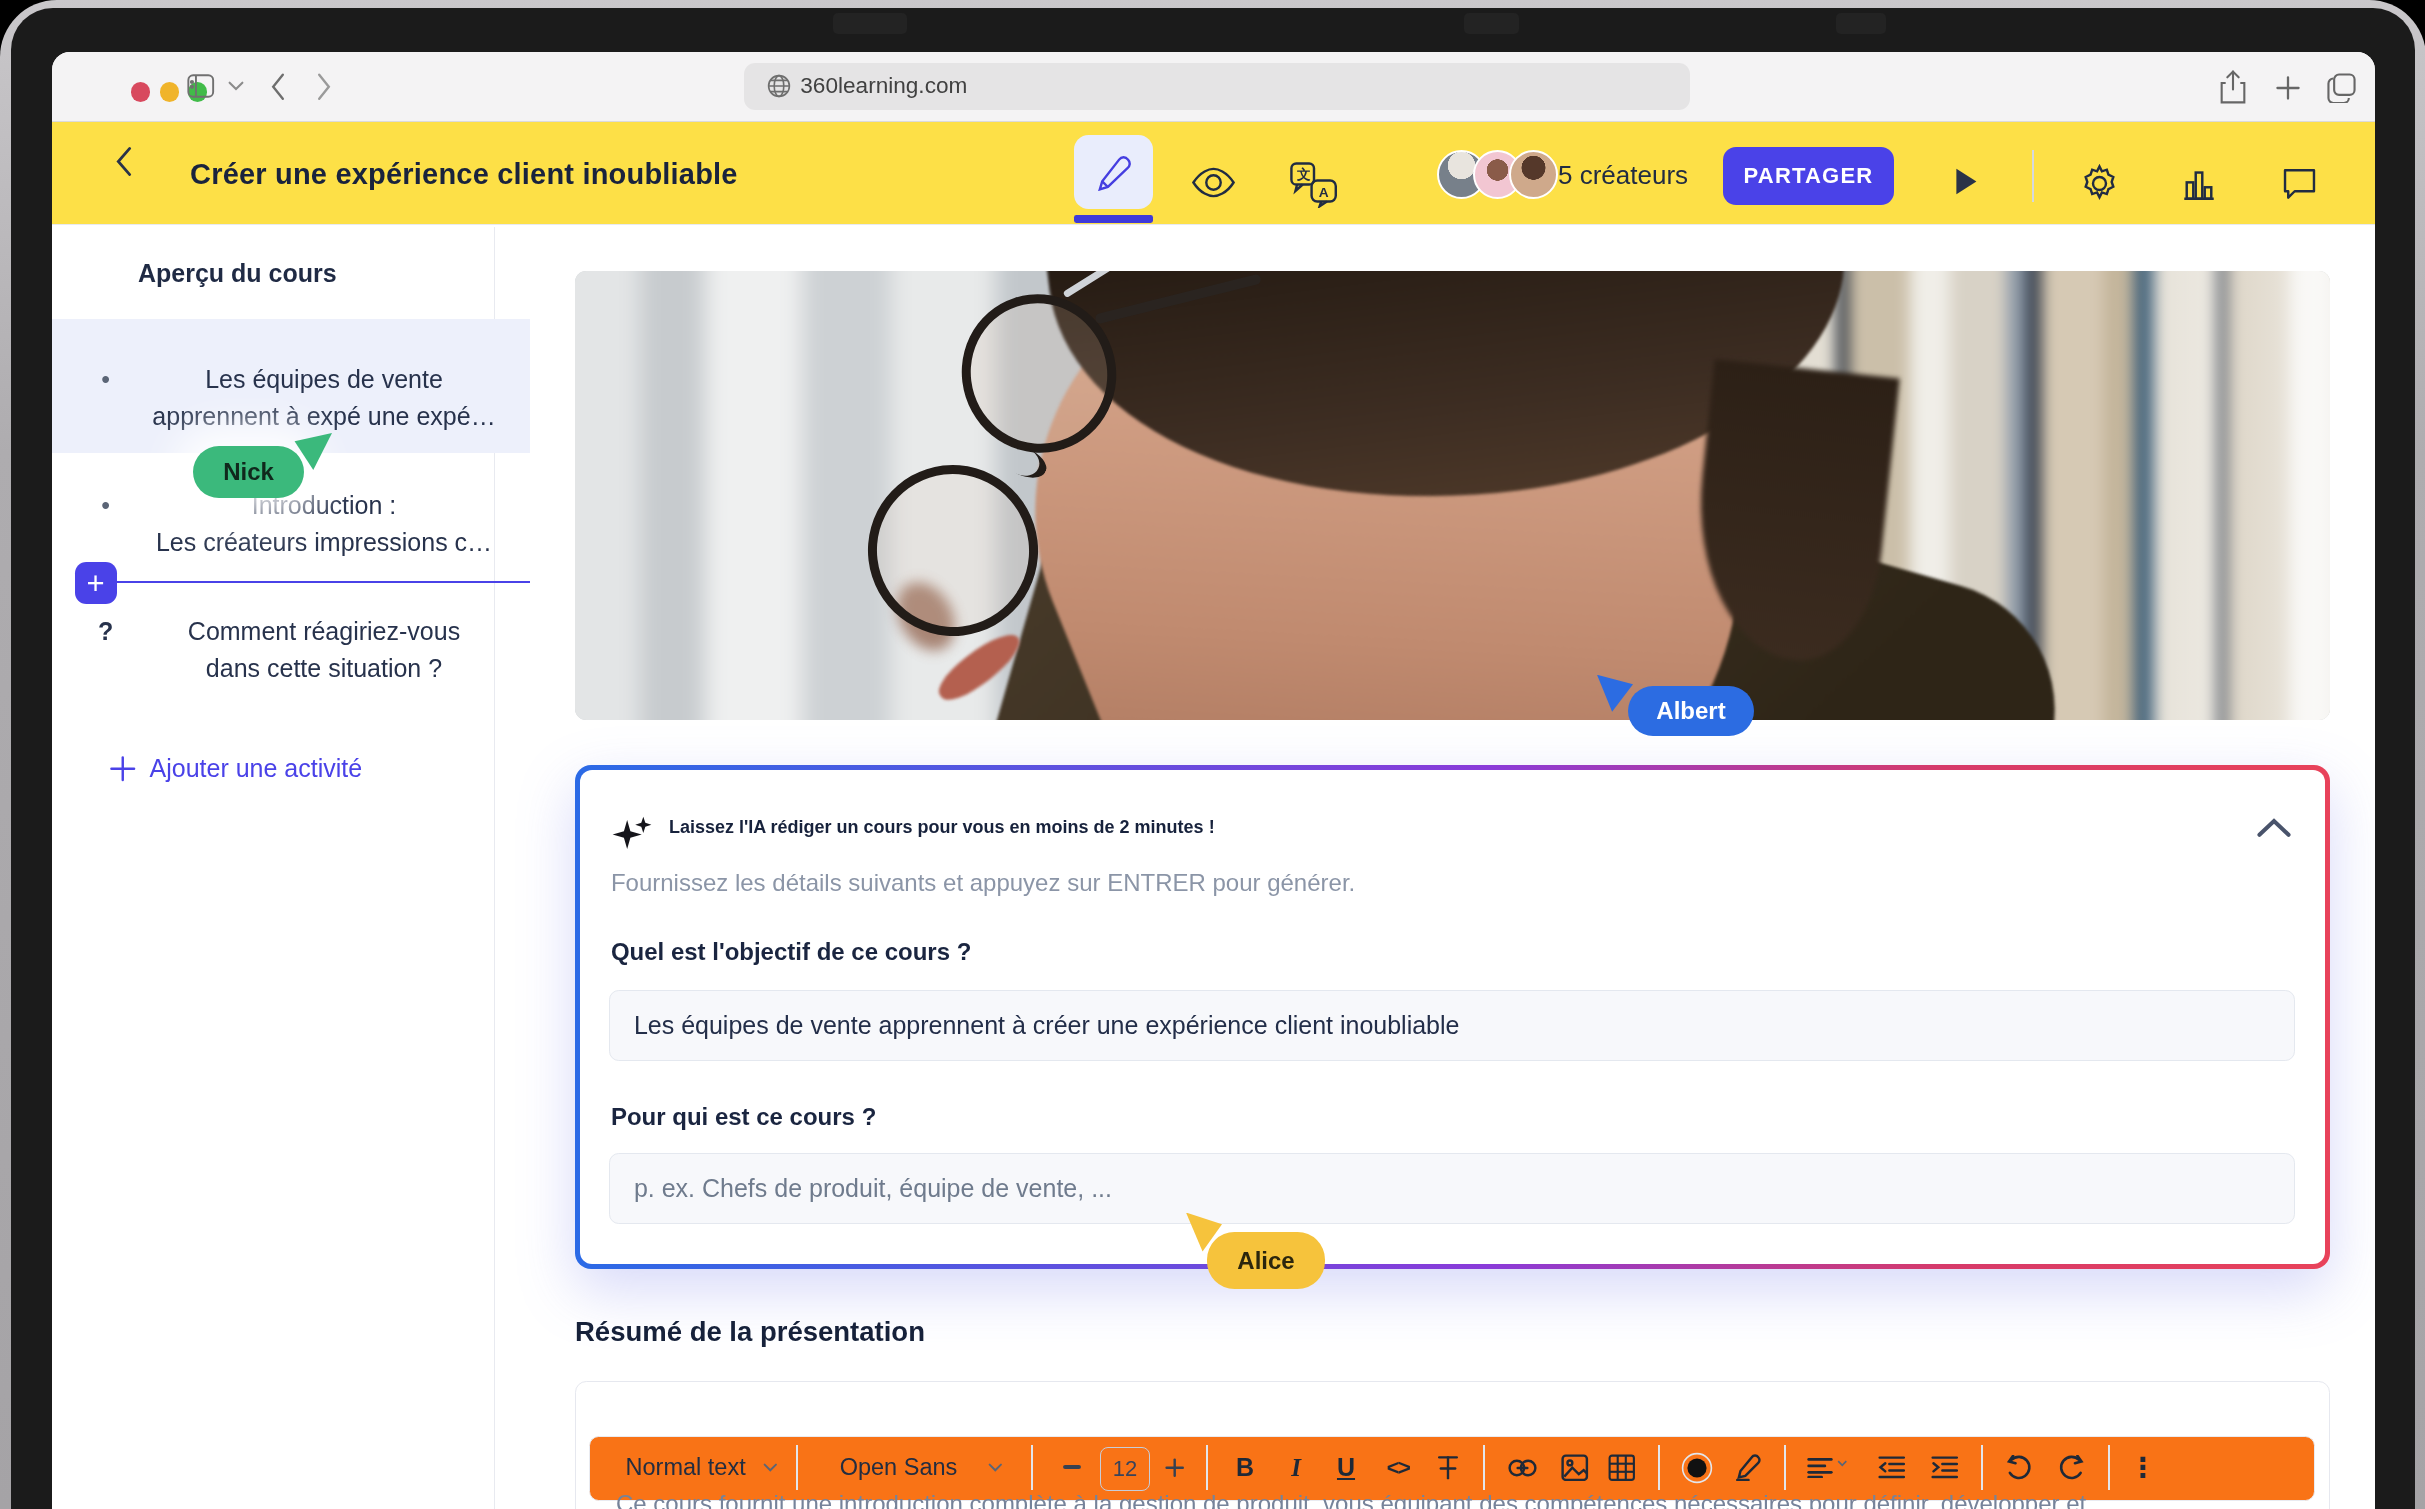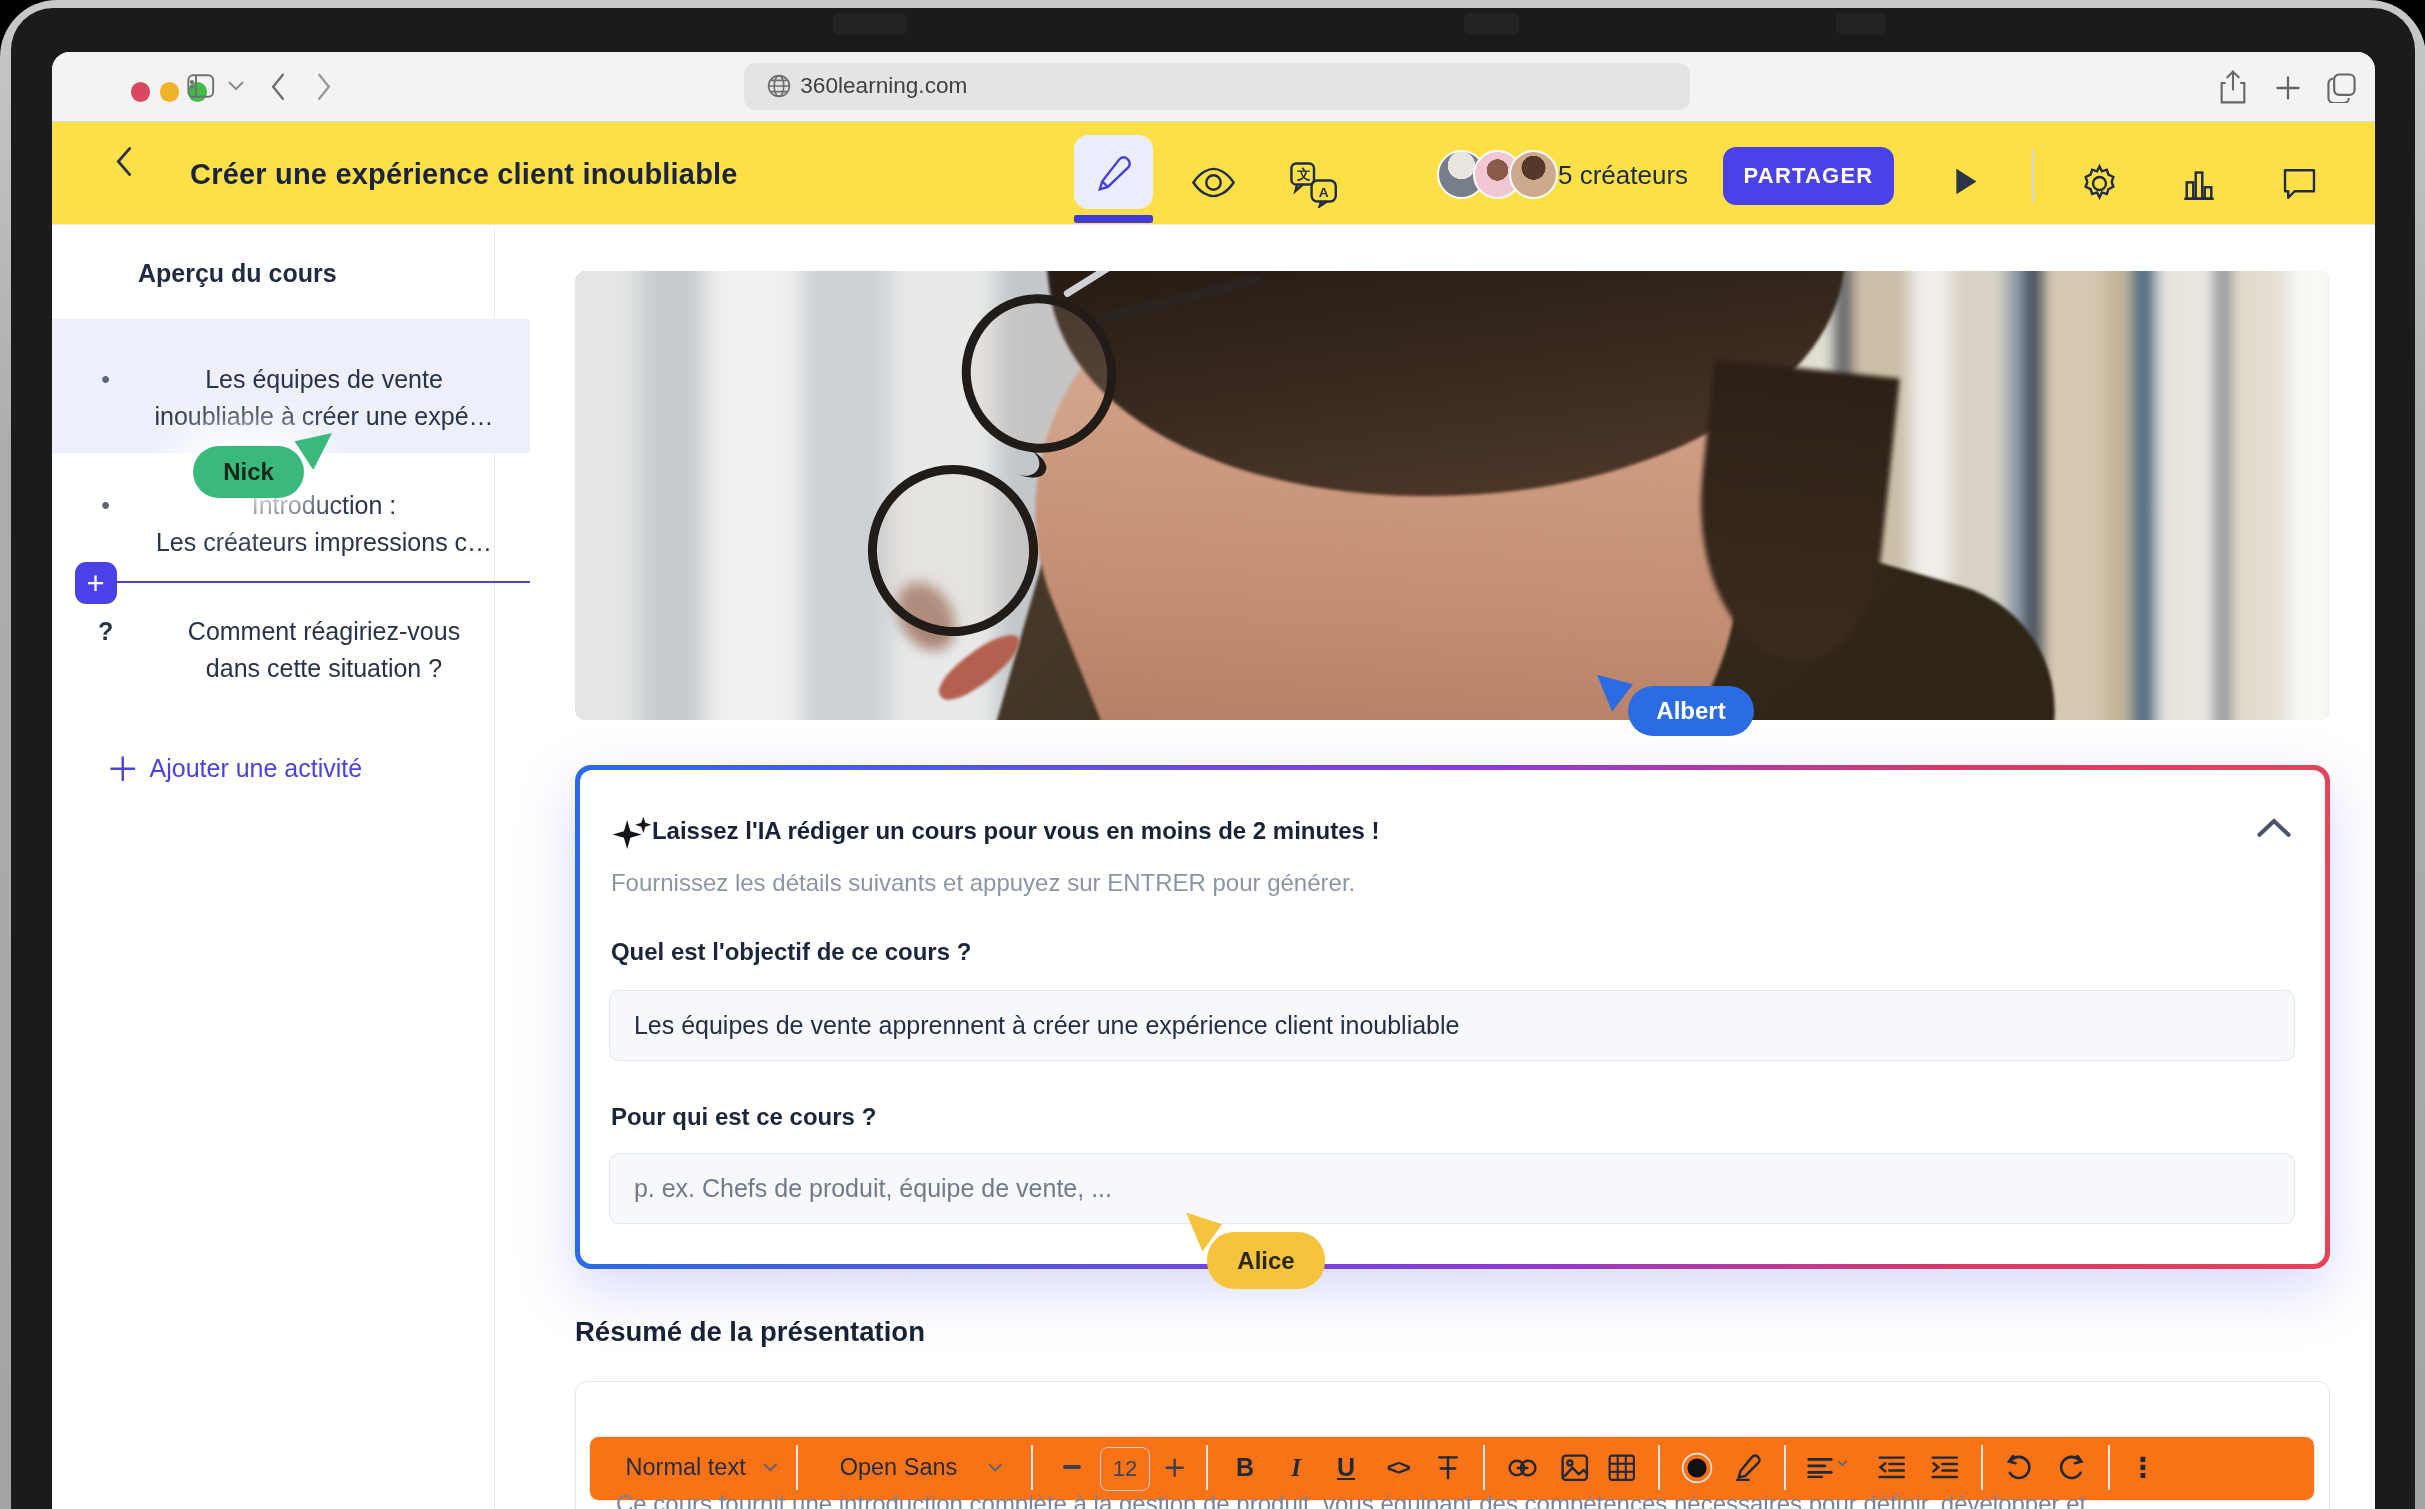--- a/index.html
+++ b/index.html
@@ -88,21 +88,21 @@
   .temple { position:absolute; left:518px; top:22.6px; width:170px; height:9.7px; background:#2a2420; transform:rotate(-14deg); border-radius:4.9px; }
   .glint { position:absolute; left:482px; top:-4.9px; width:97px; height:6.5px; background:#cfd3d8; transform:rotate(-32deg); border-radius:3.2px; }
   .lips { position:absolute; left:356px; top:380px; width:97px; height:32px; background:#b4604f; border-radius:45% 55% 50% 50%; transform:rotate(-38deg); filter:blur(1.6px); }
   .nose-shadow { position:absolute; left:325px; top:309px; width:52px; height:73px; background:#8d5a43; border-radius:50%; transform:rotate(-30deg); filter:blur(6.5px); opacity:.7; }
 
   
   .ai-panel { position:absolute; left:43px; top:538px; width:1755px; height:504px; border-radius:16px; padding:4.9px;
       background:linear-gradient(90deg,#2b6ae6,#8a3bd9 52%,#d63a6a 78%,#e8425a);
       box-shadow:0 21px 57px rgba(110,120,235,.28); }
   .ai-inner { position:relative; width:100%; height:100%; background:#fff; border-radius:12px; }
-  .ai-title { position:absolute; left:72px; top:47px; font-size:24px; font-weight:650; color:#17223c; }
+  .ai-title { position:absolute; left:89px; top:47px; font-size:18px; font-weight:650; color:#17223c; }
   .ai-sub { position:absolute; left:31px; top:99px; font-size:24px; color:#8b95a7; }
   .ai-label { position:absolute; left:31px; font-size:24px; font-weight:650; color:#1a2540; }
   .ai-input { position:absolute; left:29px; width:1686px; height:71px; background:#f7f8fb; border:1.6px solid #e4e8ef; border-radius:9.7px; padding:0 24px; font-size:25px; color:#232e49; outline:none; font-family:inherit; }
   .ai-input::placeholder { color:#6f7b8d; opacity:1; }
   .ai-chevron { position:absolute; left:1676px; top:47px; color:#49536b; }
 
   
   .summary-h { position:absolute; left:43px; top:1089px; font-size:27.5px; font-weight:650; color:#16213a; }
   .editor { position:absolute; left:43px; top:1154px; width:1755px; height:340px; background:#fff; border:1.6px solid #e6e8ef; border-radius:11.3px; }
   .toolbar { position:absolute; left:13px; top:13px; width:1726px; height:65px; border:1.6px solid #e9ebf1; border-radius:9.7px; background:#f97316;margin-top:41px; }
@@ -269,21 +269,21 @@
 
     <div class="app-body">
 
       <aside class="sidebar">
         <div class="sb-overview">Aperçu du cours</div>
 
         <div class="sb-item active" style="top:92px; height:134px;">
           <span class="marker" style="top:42px;">•</span>
           <div class="lines" style="top:42px;">
             <div>Les équipes de vente</div>
-            <div>inoubliable à créer une expé…</div>
+            <div>apprennent à expé une expé…</div>
           </div>
         </div>
 
         <div class="sb-item" style="top:249px; height:97px;">
           <span class="marker" style="top:11.3px;">•</span>
           <div class="lines" style="top:11.3px;">
             <div>Introduction :</div>
             <div>Les créateurs impressions c…</div>
           </div>
         </div>

